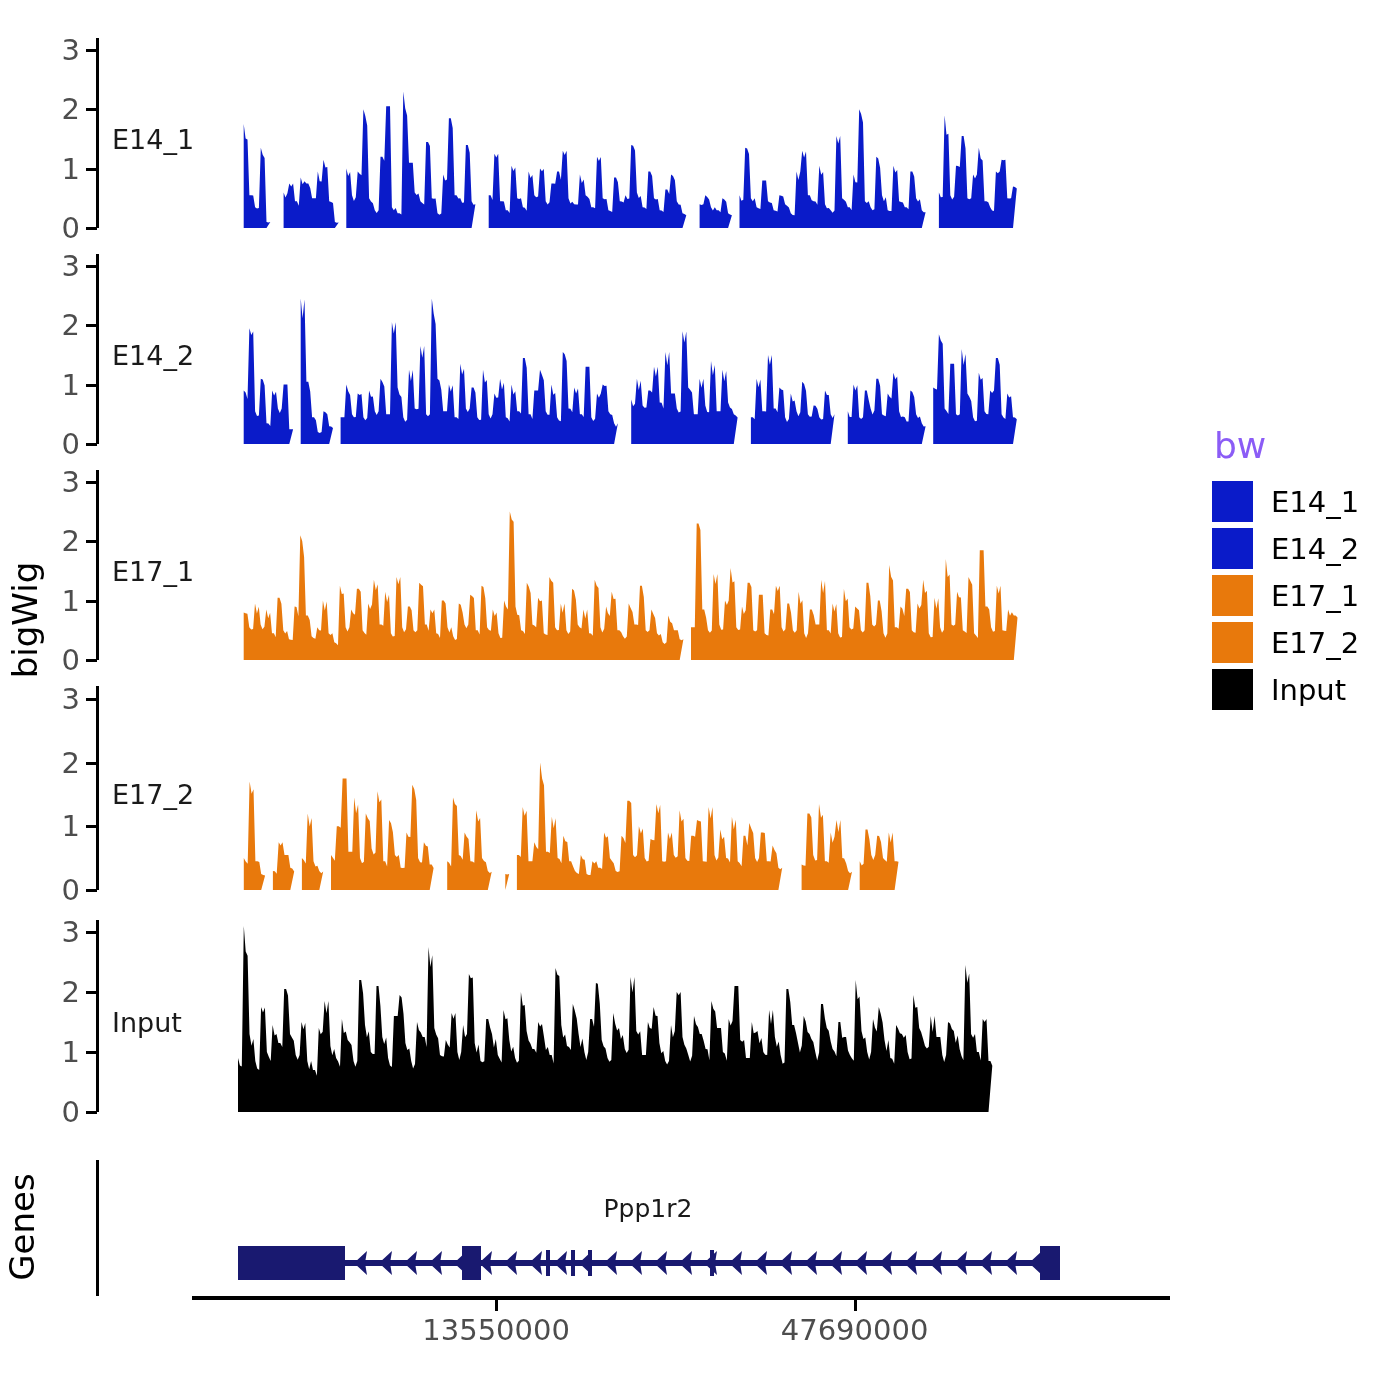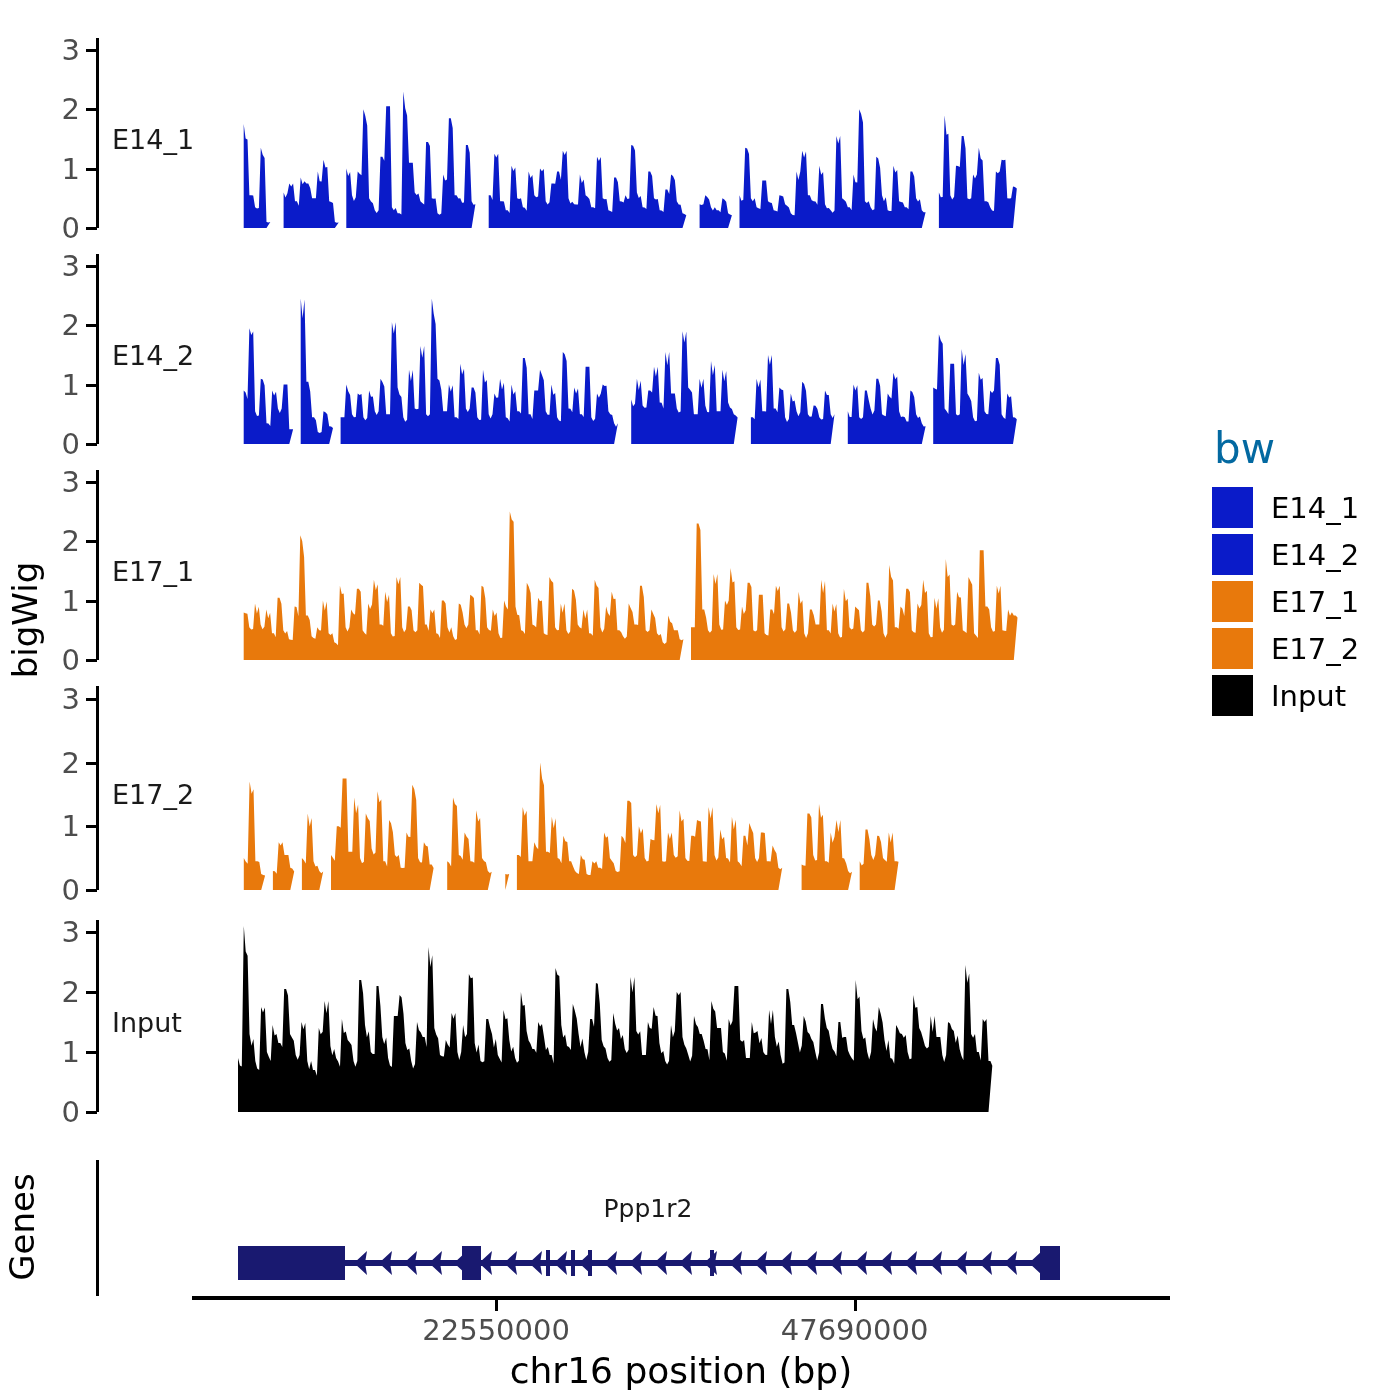--- a/index.html
+++ b/index.html
@@ -123,22 +123,22 @@
   }
 
   
   #legend {
     position: absolute;
     left: 1212px;
     top: 428px;
     width: 180px;
   }
   #legend-title {
-    font-size: 42px;
-    color: #0369a1;
+    font-size: 36px;
+    color: #8b5cf6;
     margin: 0 0 14px 2px;
     line-height: 1;
   }
   .legend-row {
     display: flex;
     align-items: center;
     height: 47px;
   }
   .legend-swatch {
     width: 41px; height: 41px;
@@ -280,25 +280,24 @@
         <rect x="571" y="90" width="4" height="26" fill="#191970"></rect>
         <rect x="588" y="90" width="4" height="26" fill="#191970"></rect>
         <rect x="710" y="90" width="4" height="26" fill="#191970"></rect>
         <rect x="1040" y="86" width="20" height="34" fill="#191970"></rect>
       </svg>
   </div>
 
   <div id="x-axis-line"></div>
   <div id="x-ticks">
       <div class="x-tick" style="left: 495.097px;"></div>
-      <div class="x-tick-label" style="left: 496.097px;">22550000</div>
+      <div class="x-tick-label" style="left: 496.097px;">13550000</div>
       <div class="x-tick" style="left: 853.565px;"></div>
       <div class="x-tick-label" style="left: 854.565px;">47690000</div>
     </div>
-  <div id="x-axis-title">chr16 position (bp)</div>
 
   <div id="legend">
     <div id="legend-title">bw</div>
     <div id="legend-rows">
         <div class="legend-row">
           <span class="legend-swatch" style="background: rgb(10, 27, 201);"></span>
           <span class="legend-label">E14_1</span>
         </div>
         <div class="legend-row">
           <span class="legend-swatch" style="background: rgb(10, 27, 201);"></span>

